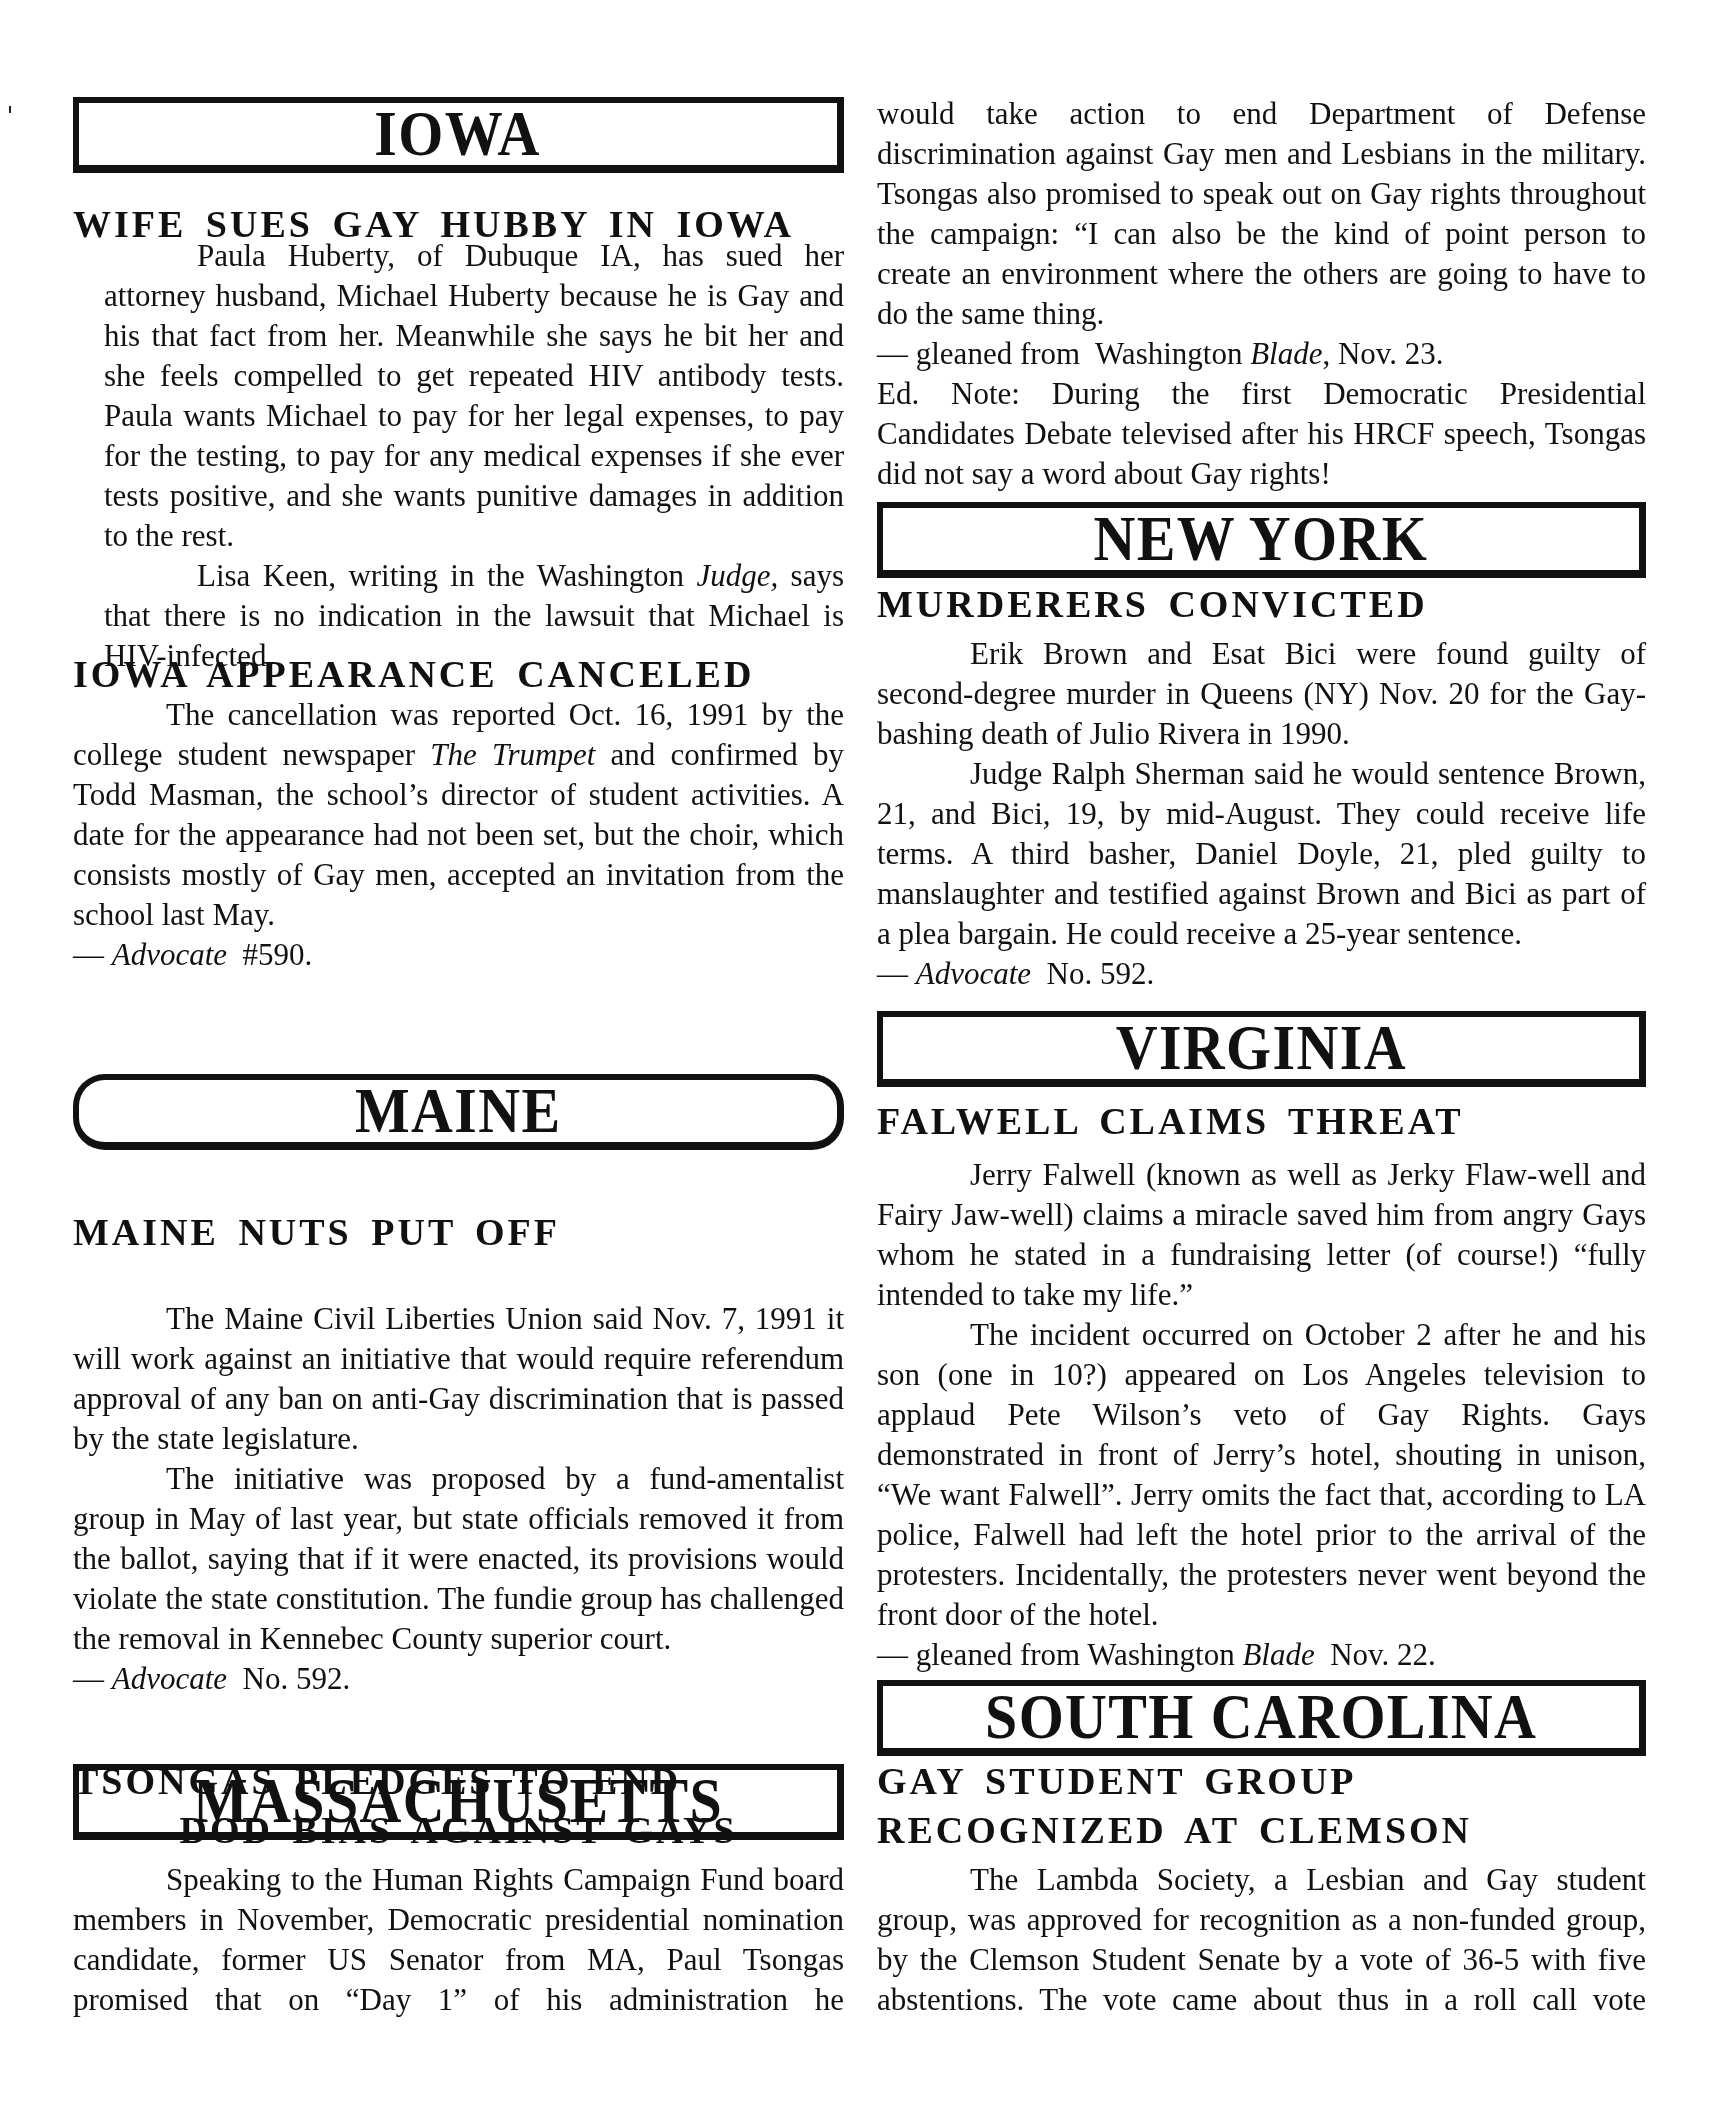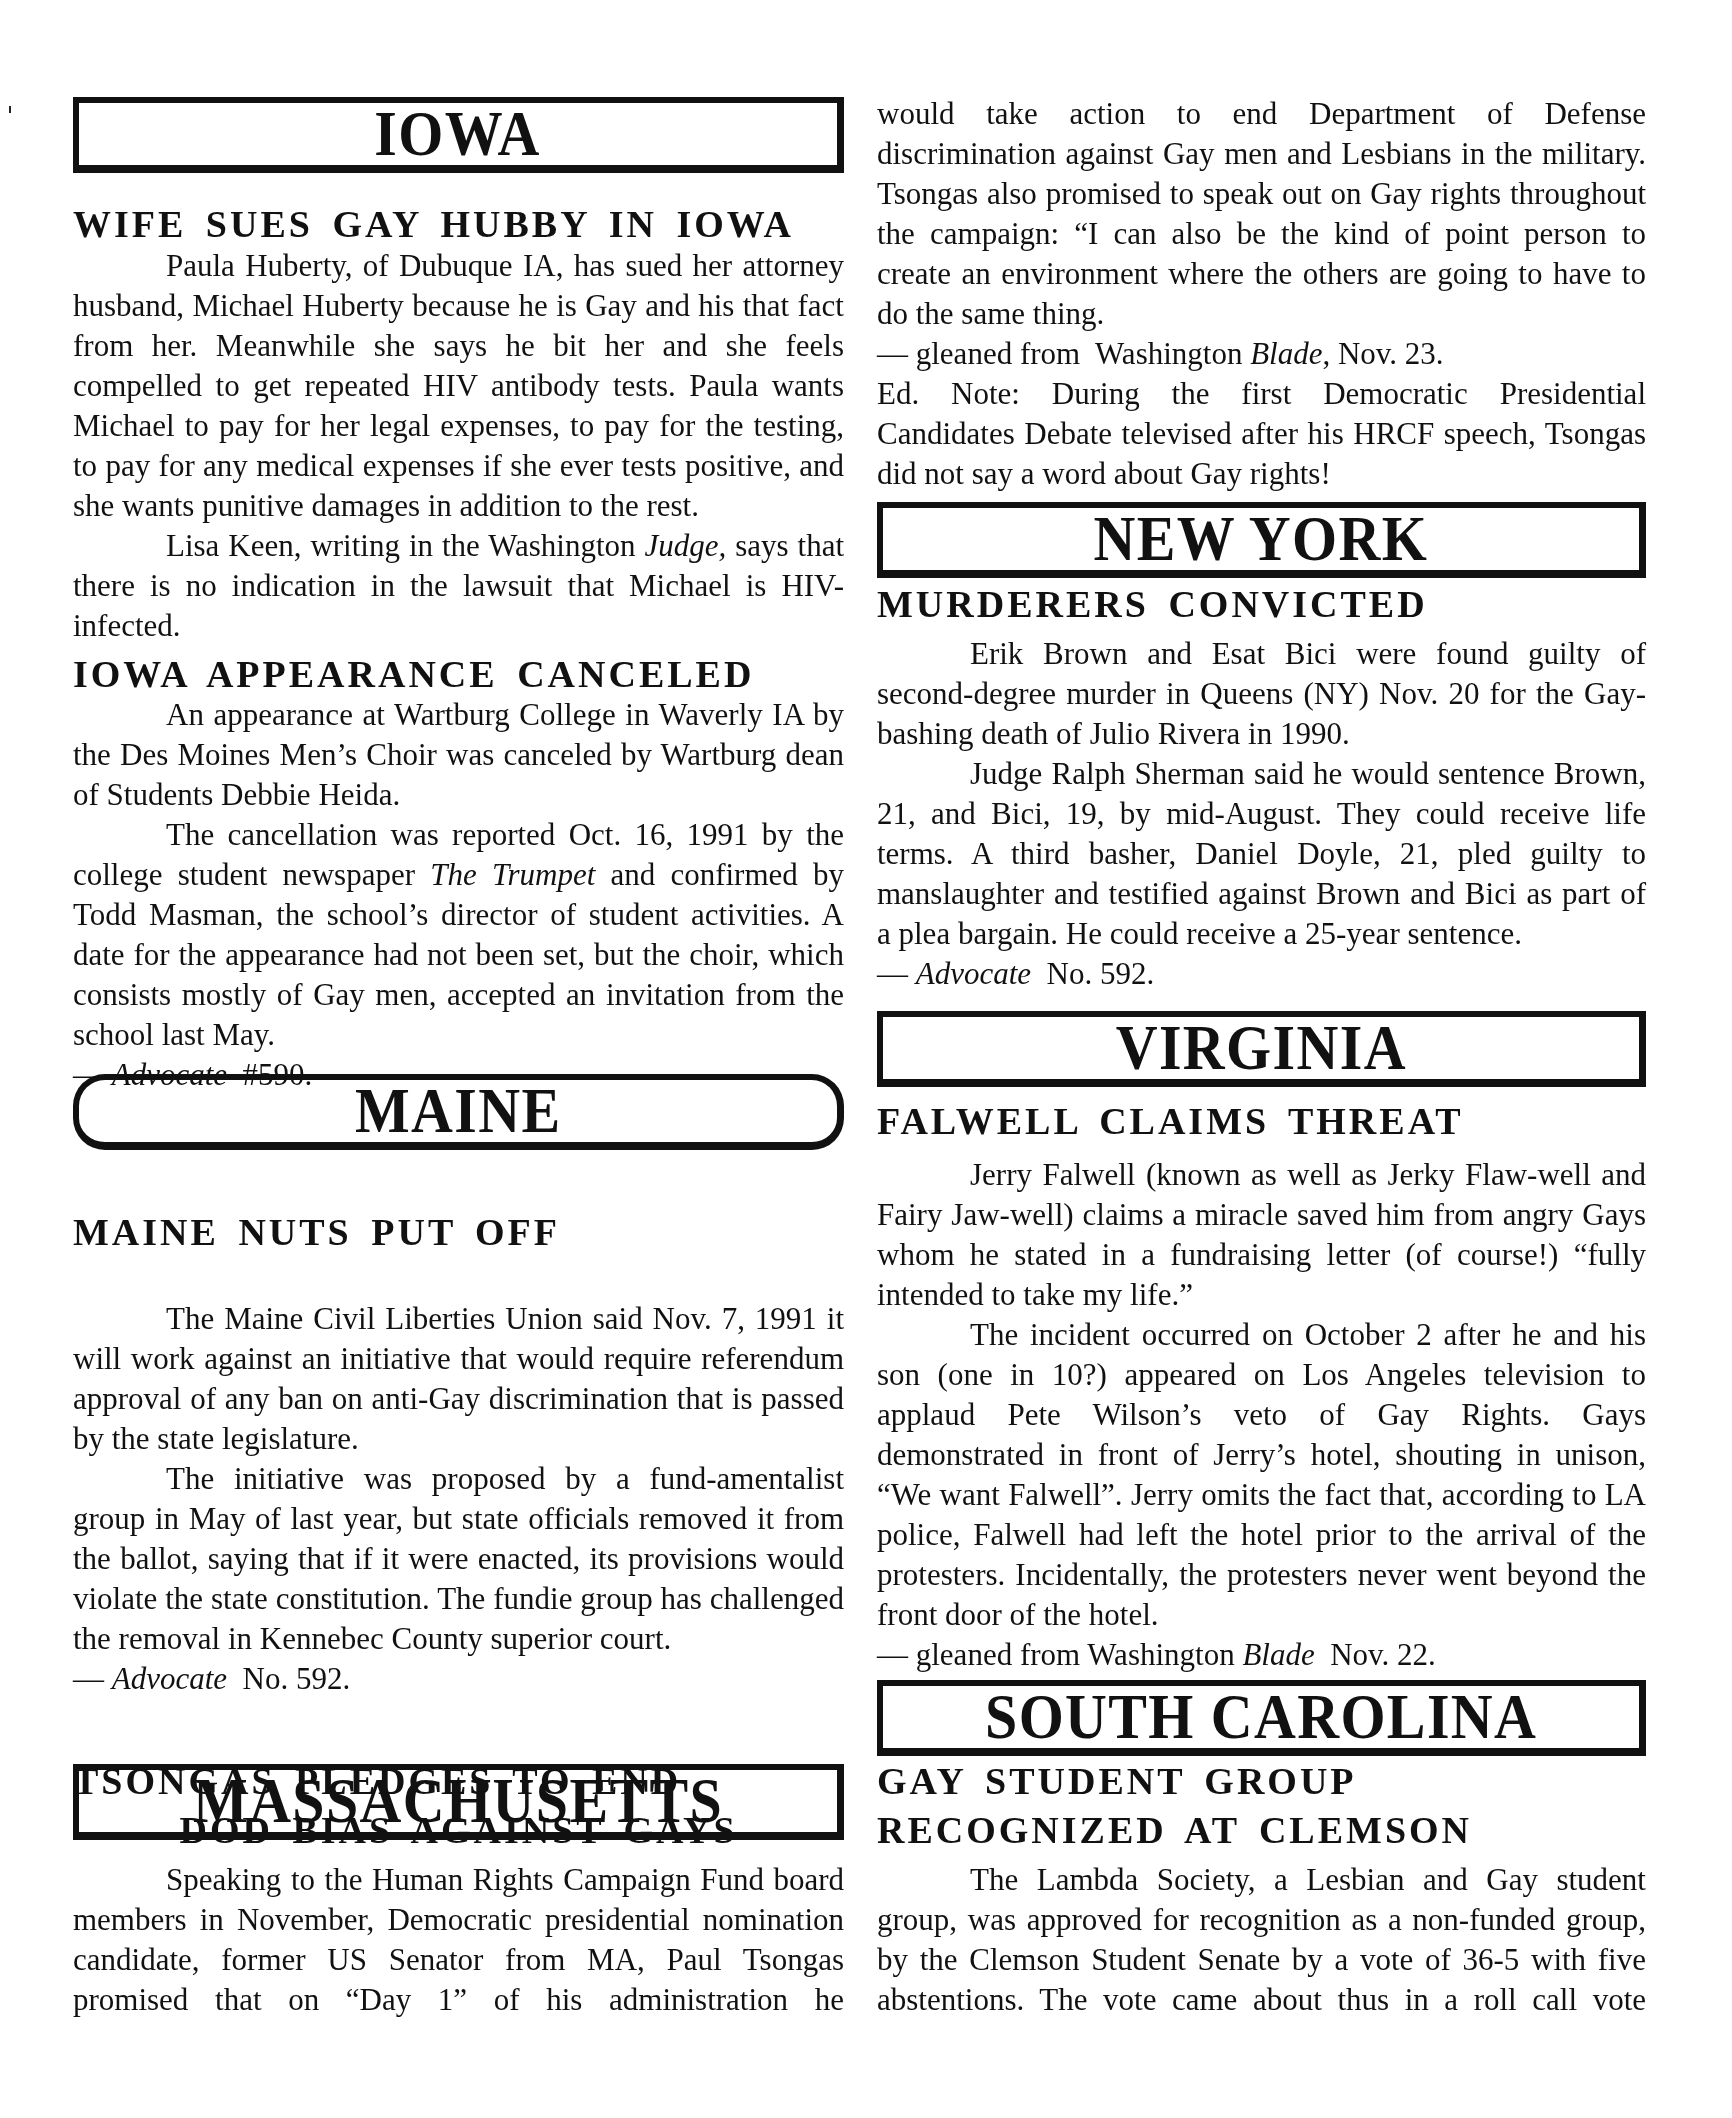--- a/index.html
+++ b/index.html
@@ -26,28 +26,27 @@
 <body>
 
 <div class="speck"></div>
 
 <div class="col col-left">
 
   <div class="blk state-box" style="top:97px;">
     <span class="state-title">IOWA</span>
   </div>
   <div class="blk headline" style="top:200px;">WIFE SUES GAY HUBBY IN IOWA</div>
-  <div class="blk" style="top:246px;">
+  <div class="blk" style="top:236px;margin-left:31px;">
     <p class="para indent">Paula Huberty, of Dubuque IA, has sued her attorney husband, Michael Huberty because he is Gay and his that fact from her. Meanwhile she says he bit her and she feels compelled to get repeated HIV antibody tests. Paula wants Michael to pay for her legal expenses, to pay for the testing, to pay for any medical expenses if she ever tests positive, and she wants punitive damages in addition to the rest.</p>
     <p class="para indent"><span>Lisa Keen, writing in the Washington </span><i>Judge,</i><span> says that there is no indication in the lawsuit that Michael is HIV-infected.</span></p>
   </div>
 
   <div class="blk headline" style="top:650px;">IOWA APPEARANCE CANCELED</div>
   <div class="blk" style="top:695px;">
-    <p class="para indent">An appearance at Wartburg College in Waverly IA by the Des Moines Men’s Choir was canceled by Wartburg dean of Students Debbie Heida.</p>
     <p class="para indent"><span>The cancellation was reported Oct. 16, 1991 by the college student newspaper </span><i>The Trumpet</i><span> and confirmed by Todd Masman, the school’s director of student activities. A date for the appearance had not been set, but the choir, which consists mostly of Gay men, accepted an invitation from the school last May.</span></p>
     <p class="credit"><span>— </span><i>Advocate</i><span style="white-space:pre">  #590.</span></p>
   </div>
 
   <div class="blk state-box" style="top:1074px;border-radius:32px;">
     <span class="state-title">MAINE</span>
   </div>
   <div class="blk headline" style="top:1208px;">MAINE NUTS PUT OFF</div>
   <div class="blk" style="top:1251px;margin-top:48px;">
     <p class="para indent">The Maine Civil Liberties Union said Nov. 7, 1991 it will work against an initiative that would require referendum approval of any ban on anti-Gay discrimination that is passed by the state legislature.</p>

